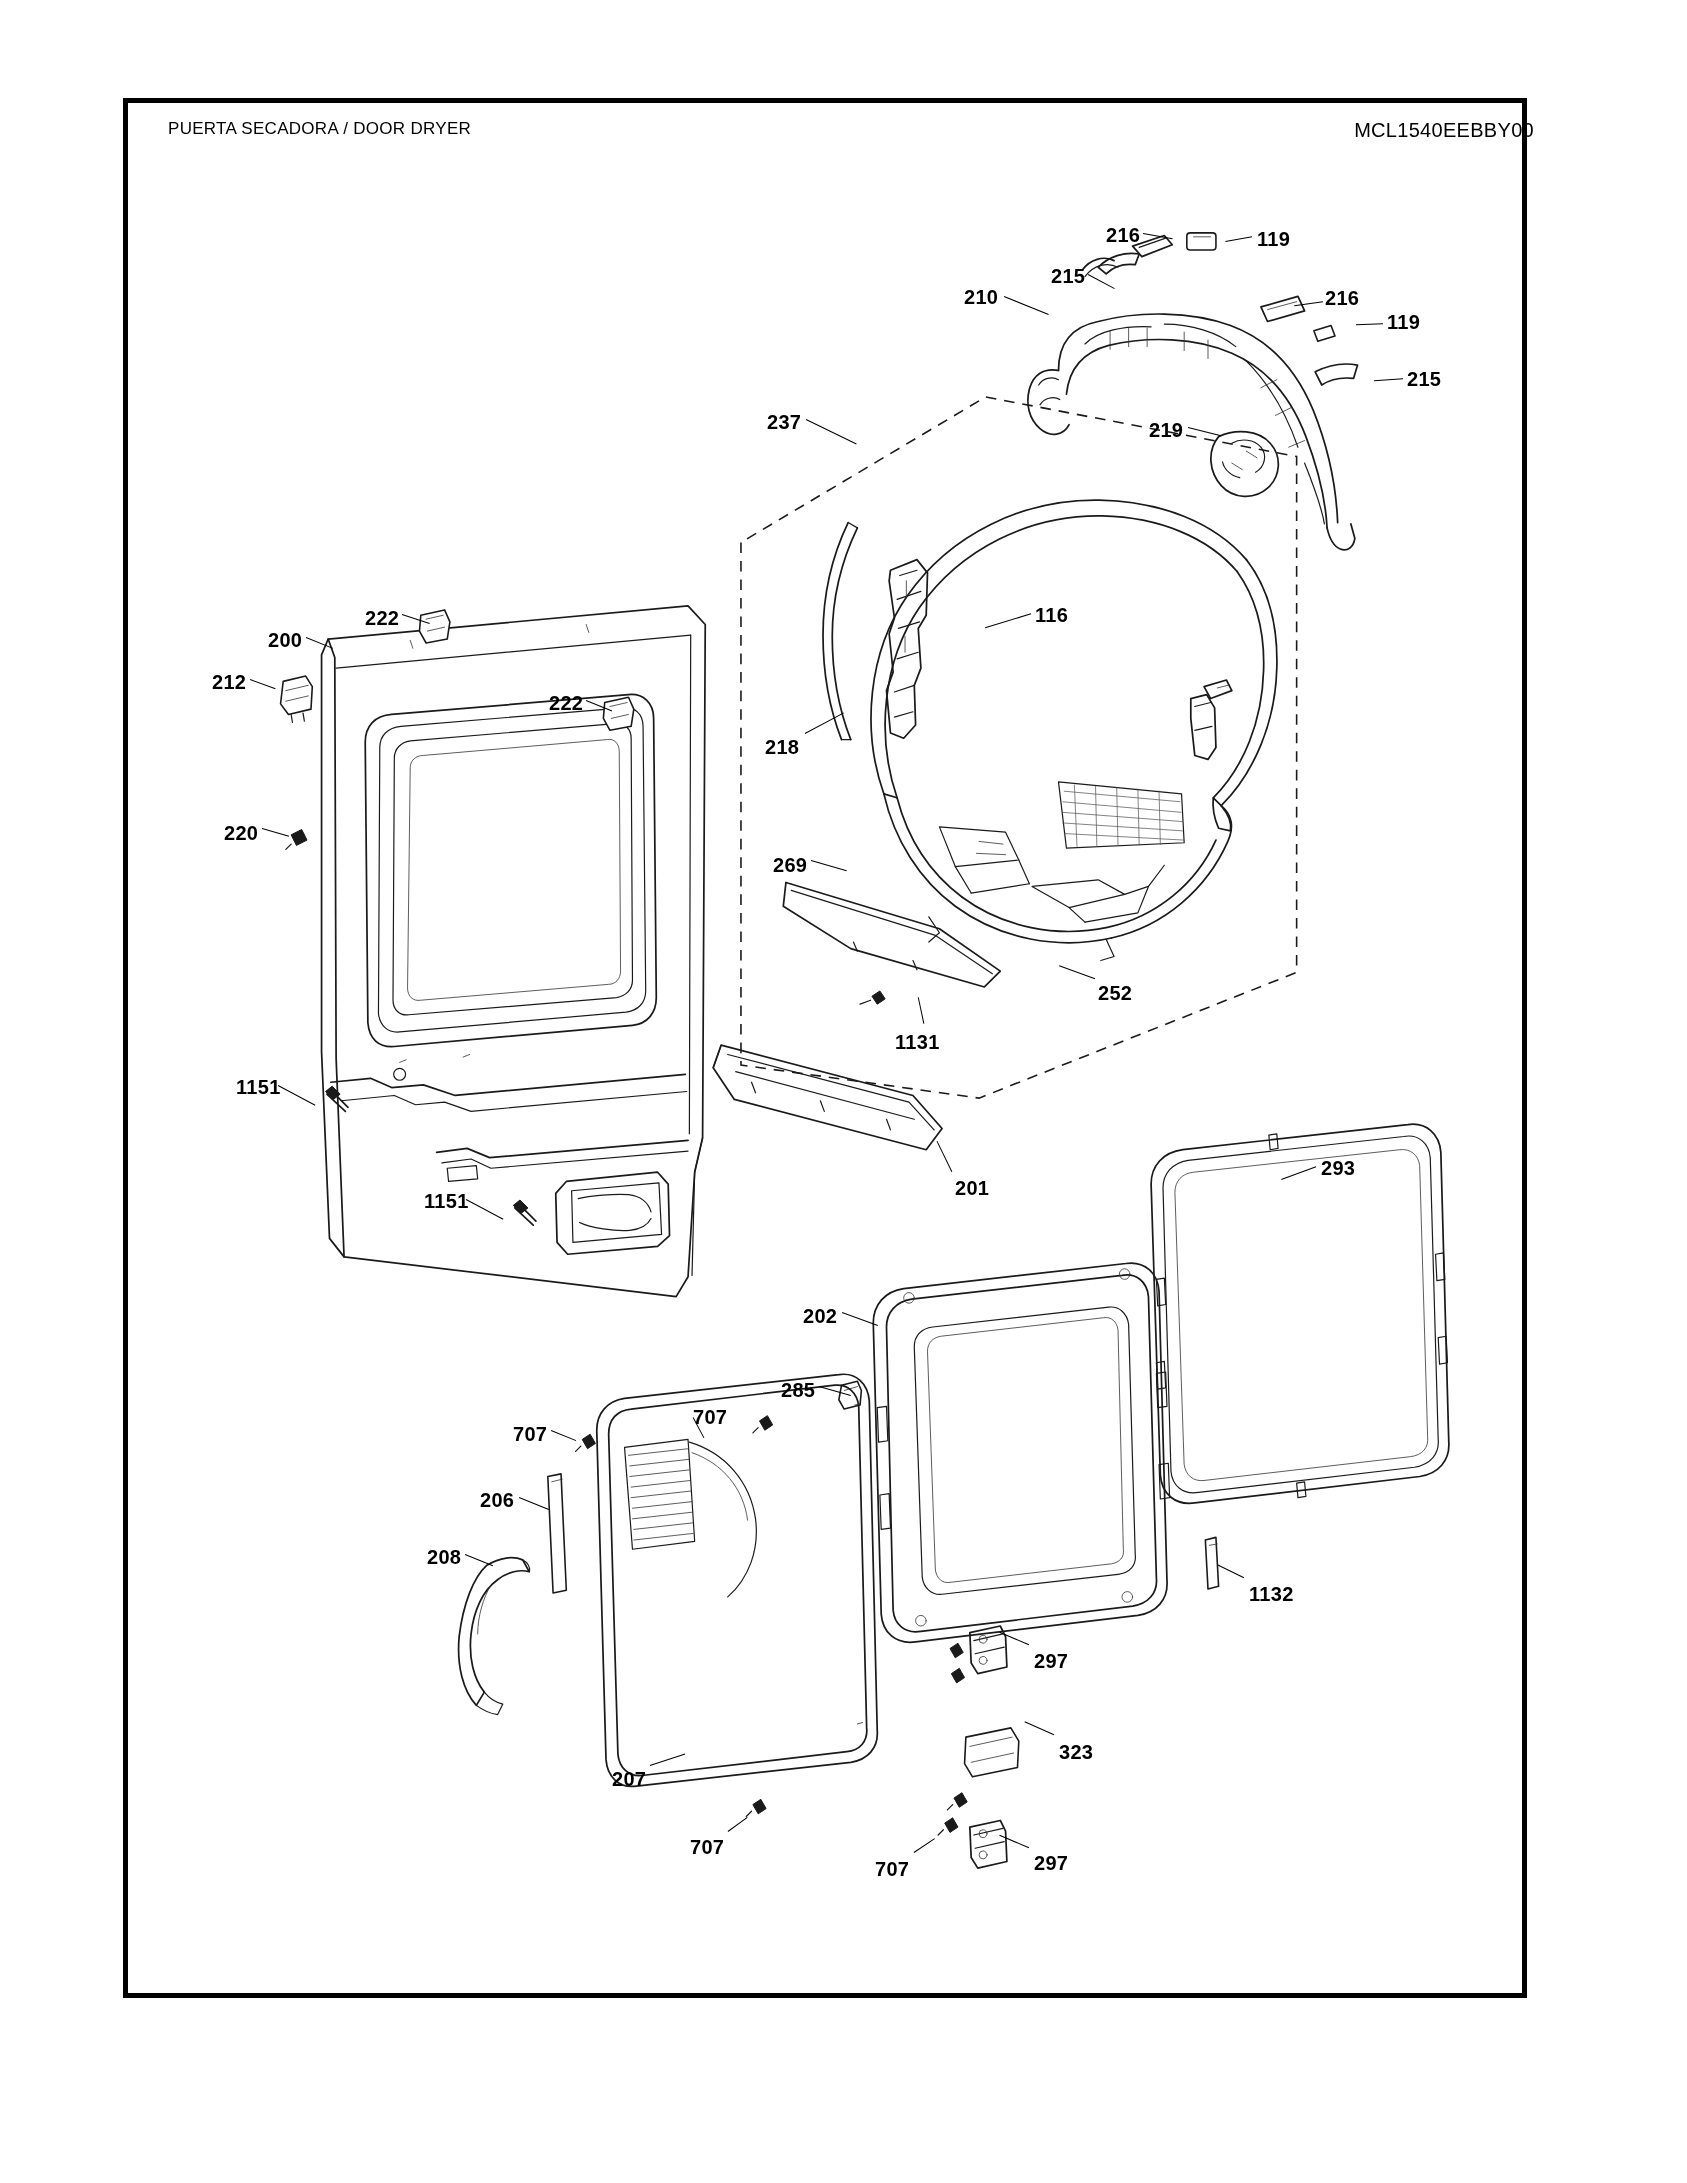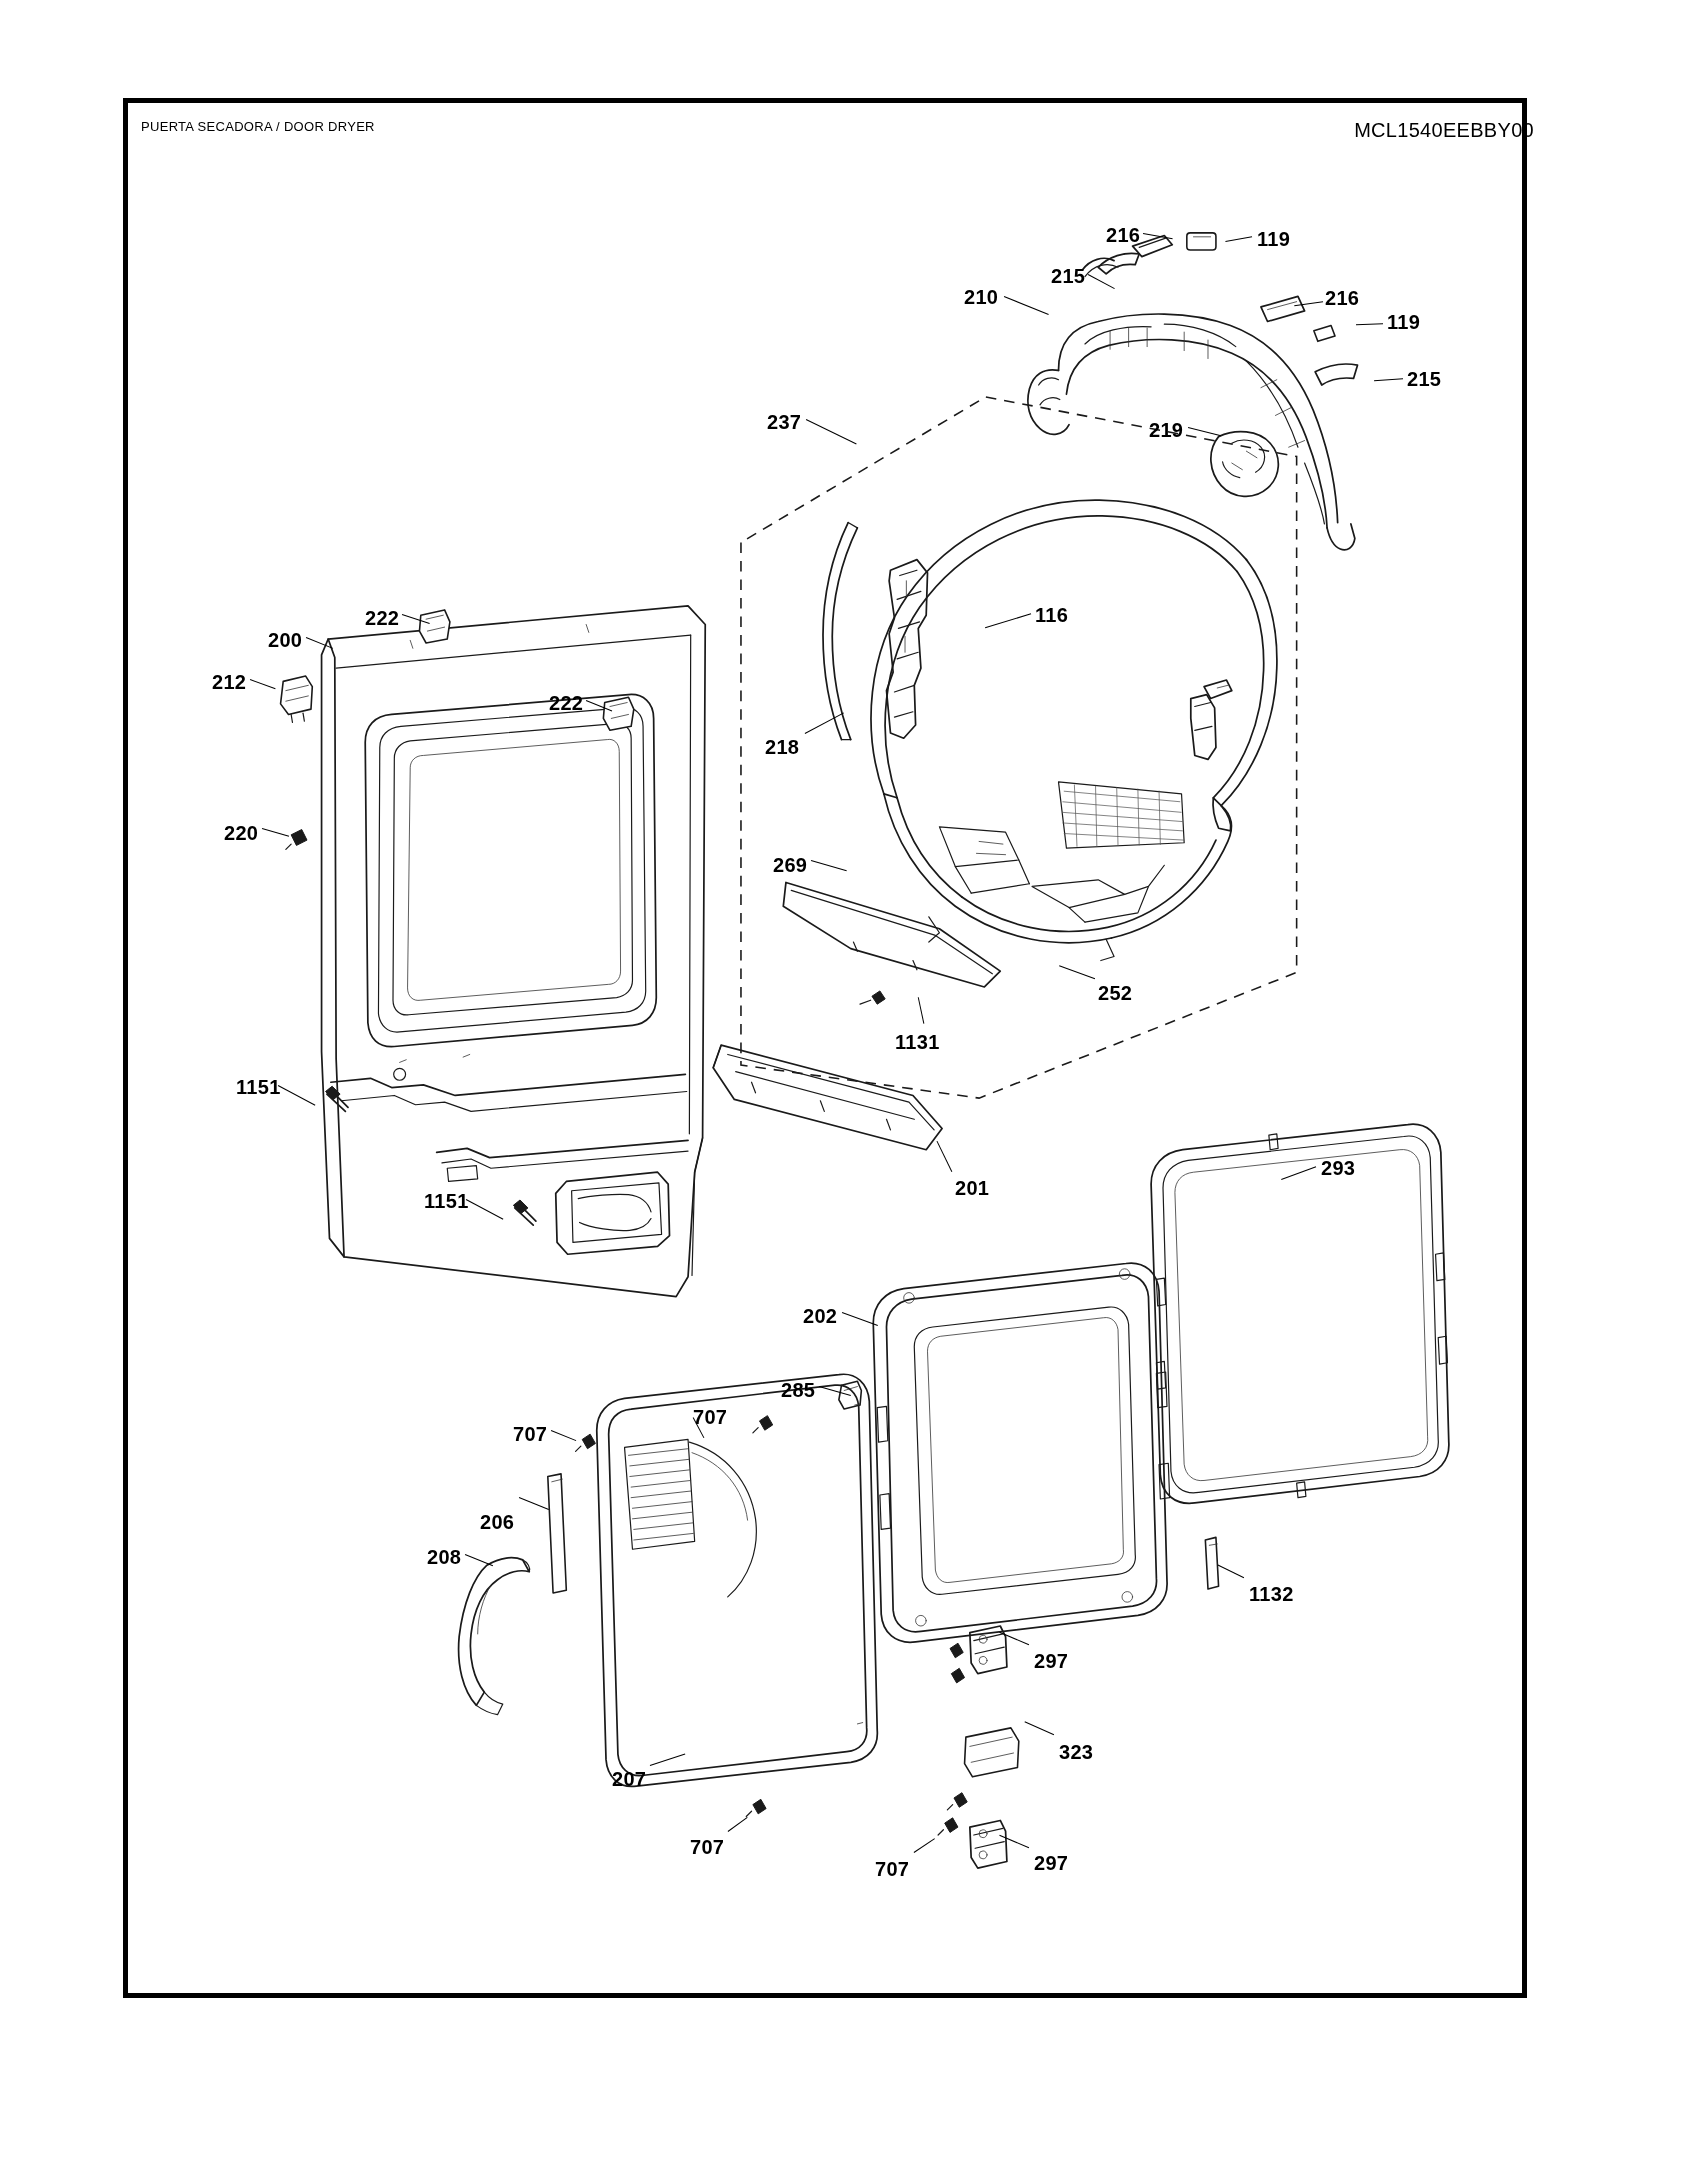--- a/index.html
+++ b/index.html
@@ -27,23 +27,23 @@
     top: 98px;
     width: 1404px;
     height: 1900px;
     border: 5.3px solid #000000;
     box-sizing: border-box;
     background: #ffffff;
   }
   
   #title-left {
     position: absolute;
-    left: 141px;
+    left: 168px;
     top: 119px;
-    font-size: 13px;
+    font-size: 17px;
     letter-spacing: 0.3px;
     color: #000000;
     white-space: nowrap;
   }
   #title-right {
     position: absolute;
     right: 153px;
     top: 119px;
     font-size: 20px;
     letter-spacing: 0.3px;
@@ -520,21 +520,21 @@
       <div class="callout" style="left: 1098px; top: 982px;">252</div>
       <div class="callout" style="left: 895px; top: 1031px;">1131</div>
       <div class="callout" style="left: 236px; top: 1076px;">1151</div>
       <div class="callout" style="left: 1321px; top: 1157px;">293</div>
       <div class="callout" style="left: 955px; top: 1177px;">201</div>
       <div class="callout" style="left: 424px; top: 1190px;">1151</div>
       <div class="callout" style="left: 803px; top: 1305px;">202</div>
       <div class="callout" style="left: 781px; top: 1379px; text-align: right;">285</div>
       <div class="callout" style="left: 693px; top: 1406px;">707</div>
       <div class="callout" style="left: 513px; top: 1423px;">707</div>
-      <div class="callout" style="left: 480px; top: 1489px; margin-top: 22px;">206</div>
+      <div class="callout" style="left: 480px; top: 1489px;">206</div>
       <div class="callout" style="left: 427px; top: 1546px;">208</div>
       <div class="callout" style="left: 1249px; top: 1583px;">1132</div>
       <div class="callout" style="left: 1034px; top: 1650px;">297</div>
       <div class="callout" style="left: 1059px; top: 1741px;">323</div>
       <div class="callout" style="left: 612px; top: 1768px;">207</div>
       <div class="callout" style="left: 690px; top: 1836px;">707</div>
       <div class="callout" style="left: 875px; top: 1858px;">707</div>
       <div class="callout" style="left: 1034px; top: 1852px;">297</div>
     </div>
 

